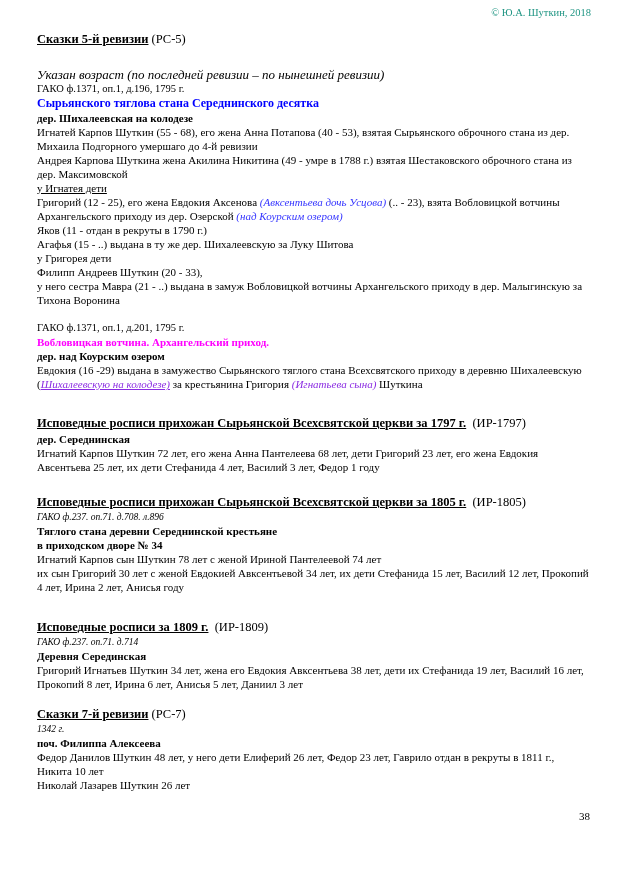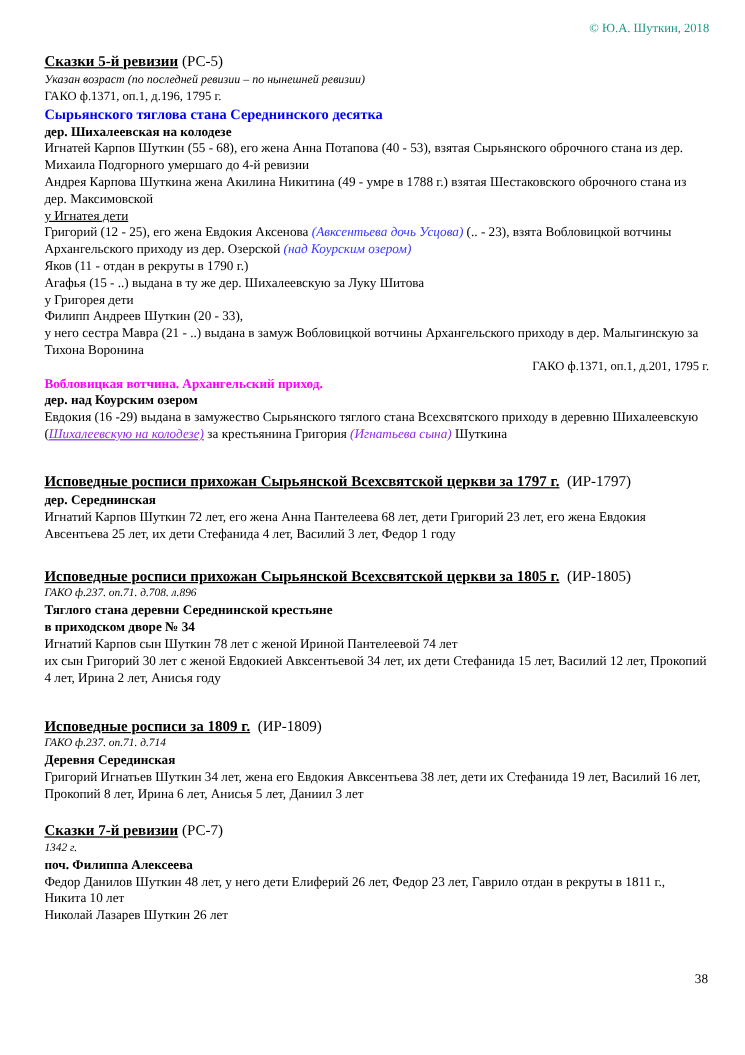--- a/index.html
+++ b/index.html
@@ -1,24 +1,24 @@
 <!DOCTYPE html>
 <html><head>
 <meta charset="utf-8">
 <style>
   html,body { margin:0; padding:0; background:#ffffff; }
   .page {
     width:621px; height:879px; position:relative; box-sizing:border-box;
-    padding:18px 30px 0 37px; background:#ffffff; color:#000;
+    padding:6px 30px 0 37px; background:#ffffff; color:#000;
     font-family:"Liberation Serif", serif; overflow:hidden;
   }
   .para { white-space:pre-wrap; margin:0; }
   .body     { font-size:11px;   line-height:14px; }
   .h        { font-size:12.5px; line-height:17px; }
-  .note     { font-size:10px; line-height:14px; font-style:italic; }
+  .note     { font-size:13px; line-height:14px; font-style:italic;margin-top:20px; }
   .note2    { font-size:10.5px; line-height:14px; }
   .small    { font-size:9.5px;  line-height:13px;font-style:italic; }
   .bluehead { font-size:12px;   line-height:15px; }
   .copy     { font-size:10.5px; line-height:13px; text-align:right; }
   .b { font-weight:bold; }
   .i { font-style:italic; }
   .u { text-decoration:underline; }
   .pagenum { position:absolute; top:809px; right:31px; font-size:11px; line-height:14px; }
 </style>
 </head>
@@ -34,21 +34,21 @@
       <div class="para body"><span class="b">дер. Шихалеевская на колодезе</span></div>
       <div class="para body"><span>Игнатей Карпов Шуткин (55 - 68), его жена Анна Потапова (40 - 53), взятая Сырьянского оброчного стана из дер. Михаила Подгорного умершаго до 4-й ревизии</span></div>
       <div class="para body"><span>Андрея Карпова Шуткина жена Акилина Никитина (49 - умре в 1788 г.) взятая Шестаковского оброчного стана из дер. Максимовской</span></div>
       <div class="para body" style=" text-decoration: underline;"><span>у Игнатея дети</span></div>
       <div class="para body"><span>Григорий (12 - 25), его жена Евдокия Аксенова </span><span class="i" style="color: rgb(51, 51, 255);">(Авксентьева дочь Усцова)</span><span> (.. - 23), взята Вобловицкой вотчины Архангельского приходу из дер. Озерской </span><span class="i" style="color: rgb(51, 51, 255);">(над Коурским озером)</span></div>
       <div class="para body"><span>Яков (11 - отдан в рекруты в 1790 г.)</span></div>
       <div class="para body"><span>Агафья (15 - ..) выдана в ту же дер. Шихалеевскую за Луку Шитова</span></div>
       <div class="para body"><span>у Григорея дети</span></div>
       <div class="para body"><span>Филипп Андреев Шуткин (20 - 33),</span></div>
       <div class="para body"><span>у него сестра Мавра (21 - ..) выдана в замуж Вобловицкой вотчины Архангельского приходу в дер. Малыгинскую за Тихона Воронина</span></div>
-      <div class="para note2" style=" text-align: right;"><span>ГАКО ф.1371, оп.1, д.201, 1795 г.</span></div>
+      <div class="para note2" style="margin-top: 14px;"><span>ГАКО ф.1371, оп.1, д.201, 1795 г.</span></div>
       <div class="para body"><span class="b" style="color: rgb(255, 0, 255);">Вобловицкая вотчина. Архангельский приход.</span></div>
       <div class="para body"><span class="b">дер. над Коурским озером</span></div>
       <div class="para body"><span>Евдокия (16 -29) выдана в замужество Сырьянского тяглого стана Всехсвятского приходу в деревню Шихалеевскую (</span><span class="i u" style="color: rgb(138, 43, 226);">Шихалеевскую на колодезе)</span><span> за крестьянина Григория </span><span class="i" style="color: rgb(138, 43, 226);">(Игнатьева сына)</span><span> Шуткина</span></div>
       <div class="para h" style="margin-top: 24px;"><span class="b u">Исповедные росписи прихожан Сырьянской Всехсвятской церкви за 1797 г.</span><span>  (ИР-1797)</span></div>
       <div class="para body"><span class="b">дер. Середнинская</span></div>
       <div class="para body"><span>Игнатий Карпов Шуткин 72 лет, его жена Анна Пантелеева 68 лет, дети Григорий 23 лет, его жена Евдокия Авсентьева 25 лет, их дети Стефанида 4 лет, Василий 3 лет, Федор 1 году</span></div>
       <div class="para h" style="margin-top: 20px;"><span class="b u">Исповедные росписи прихожан Сырьянской Всехсвятской церкви за 1805 г.</span><span>  (ИР-1805)</span></div>
       <div class="para small"><span>ГАКО ф.237. оп.71. д.708. л.896</span></div>
       <div class="para body"><span class="b">Тяглого стана деревни Середнинской крестьяне</span></div>
       <div class="para body"><span class="b">в приходском дворе № 34</span></div>

